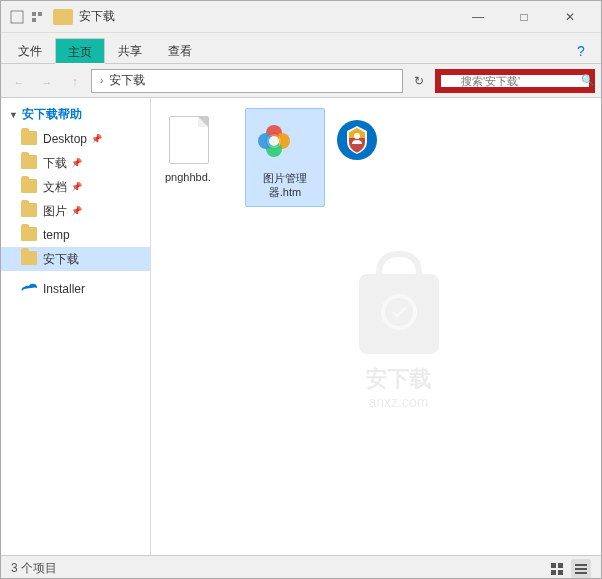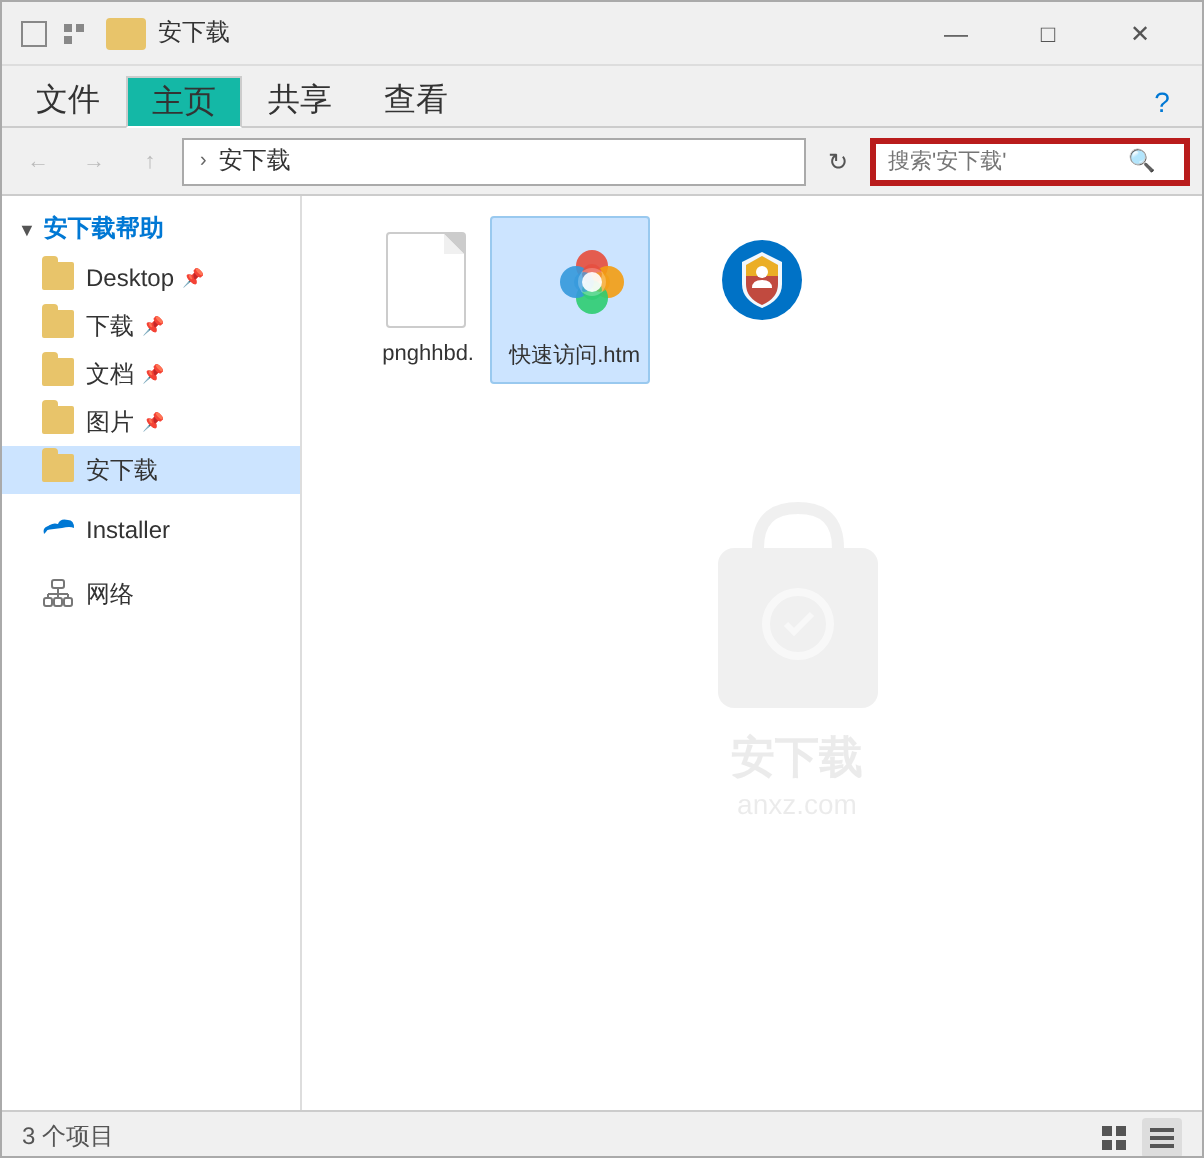--- a/index.html
+++ b/index.html
@@ -68,21 +68,21 @@
     .ribbon-tabs {
       display: flex;
       height: 30px;
       align-items: flex-end;
       padding: 0 4px;
     }
     .ribbon-tab {
       padding: 0 12px;
       height: 26px;
       line-height: 26px;
-      font-size: 16px;
+      font-size: 12px;
       color: #333;
       cursor: pointer;
       border: 1px solid transparent;
       border-bottom: none;
     }
     .ribbon-tab.active {
       background: #14b8a6;
       border-color: #ccc;
       border-bottom: 1px solid #fff;
       margin-bottom: -1px;
@@ -127,24 +127,24 @@
     .refresh-btn {
       width: 24px; height: 24px;
       display: flex; align-items: center; justify-content: center;
       cursor: pointer;
       color: #555;
       font-size: 12px;
     }
     .search-box {
       width: 160px;
       height: 24px;
-      border: 3px solid #b91c1c;
-      display: flex;
-      align-items: center;
-      padding: 0 6px;
+      border: 6px solid #b91c1c;
+      display: flex;
+      align-items: center;
+      padding: 0 20px;
       background: #fff;
     }
     .search-box input {
       border: none;
       outline: none;
       font-size: 11px;
       color: #888;
       width: 120px;
       background: transparent;
     }
@@ -246,21 +246,21 @@
       align-content: flex-start;
       padding: 10px;
       gap: 4px;
       position: relative;
       z-index: 1;
     }
     .file-item {
       width: 80px;
       display: flex;
       flex-direction: column;
-      align-items: flex-end;
+      align-items: flex-start;
       padding: 6px 4px;
       cursor: pointer;
       border-radius: 2px;
     }
     .file-item.selected { background: #cce4ff; border: 1px solid #99c9ef; }
     .file-icon-wrap {
       width: 48px; height: 52px;
       display: flex; align-items: center; justify-content: center;
       margin-bottom: 4px;
     }
@@ -405,20 +405,26 @@
       <span>文档</span>
       <span class="pin-icon">📌</span>
     </div>
     <div class="sidebar-item">
       <span class="sidebar-item-icon">
         <div class="folder-icon"></div>
       </span>
       <span>图片</span>
       <span class="pin-icon">📌</span>
     </div>
+    <div class="sidebar-item">
+      <span class="sidebar-item-icon">
+        <div class="folder-icon"></div>
+      </span>
+      <span>temp</span>
+    </div>
     <div class="sidebar-item active">
       <span class="sidebar-item-icon">
         <div class="folder-icon"></div>
       </span>
       <span>安下载</span>
     </div>
 
     <div style="height:6px;"></div>
 
     <div class="sidebar-item">
@@ -429,36 +435,20 @@
         </svg>
       </span>
       <span>Installer</span>
     </div>
 
     <div style="height:4px;"></div>
 
 
     <div style="height:4px;"></div>
 
-    <div class="sidebar-item">
-      <span class="sidebar-item-icon">
-        <svg width="16" height="16" viewBox="0 0 16 16">
-          <rect x="5" y="1" width="6" height="4" rx="1" fill="none" stroke="#777" stroke-width="1"></rect>
-          <rect x="1" y="10" width="4" height="4" rx="1" fill="none" stroke="#777" stroke-width="1"></rect>
-          <rect x="6" y="10" width="4" height="4" rx="1" fill="none" stroke="#777" stroke-width="1"></rect>
-          <rect x="11" y="10" width="4" height="4" rx="1" fill="none" stroke="#777" stroke-width="1"></rect>
-          <line x1="8" y1="5" x2="8" y2="8" stroke="#777" stroke-width="1"></line>
-          <line x1="3" y1="8" x2="13" y2="8" stroke="#777" stroke-width="1"></line>
-          <line x1="3" y1="8" x2="3" y2="10" stroke="#777" stroke-width="1"></line>
-          <line x1="8" y1="8" x2="8" y2="10" stroke="#777" stroke-width="1"></line>
-          <line x1="13" y1="8" x2="13" y2="10" stroke="#777" stroke-width="1"></line>
-        </svg>
-      </span>
-      <span>网络</span>
-    </div>
   </div>
 
   <div class="content-area">
 
     <div class="watermark">
       <svg width="110" height="120" viewBox="0 0 110 120">
         <rect x="15" y="30" width="80" height="80" rx="8" fill="#888"></rect>
         <path d="M35 30 Q35 10 55 10 Q75 10 75 30" fill="none" stroke="#888" stroke-width="6"></path>
         <circle cx="55" cy="68" r="16" fill="none" stroke="#ccc" stroke-width="4"></circle>
         <path d="M49 68 L53 72 L62 63" stroke="#ccc" stroke-width="3" fill="none"></path>
@@ -485,21 +475,21 @@
             <circle cx="22" cy="30" r="8" fill="#2ecc71" opacity="0.9"></circle>
             <circle cx="14" cy="22" r="8" fill="#3498db" opacity="0.9"></circle>
             <circle cx="22" cy="22" r="7" fill="white" opacity="0.85"></circle>
             <circle cx="22" cy="18" r="5" fill="#e74c3c" opacity="0.7"></circle>
             <circle cx="26" cy="22" r="5" fill="#f39c12" opacity="0.7"></circle>
             <circle cx="22" cy="26" r="5" fill="#2ecc71" opacity="0.7"></circle>
             <circle cx="18" cy="22" r="5" fill="#3498db" opacity="0.7"></circle>
             <circle cx="22" cy="22" r="5" fill="white" opacity="0.9"></circle>
           </svg>
         </div>
-        <span class="file-label">快速访问.htm</span>
+        <span class="file-label">图片管理器.htm</span>
       </div>
 
       <div class="file-item">
         <div class="file-icon-wrap">
           <svg width="44" height="44" viewBox="0 0 44 44">
 
             <circle cx="22" cy="22" r="20" fill="#0072c6"></circle>
 
             <path d="M22 8 L32 13 L32 24 Q32 32 22 36 Q12 32 12 24 L12 13 Z" fill="white" opacity="0.95"></path>
 

